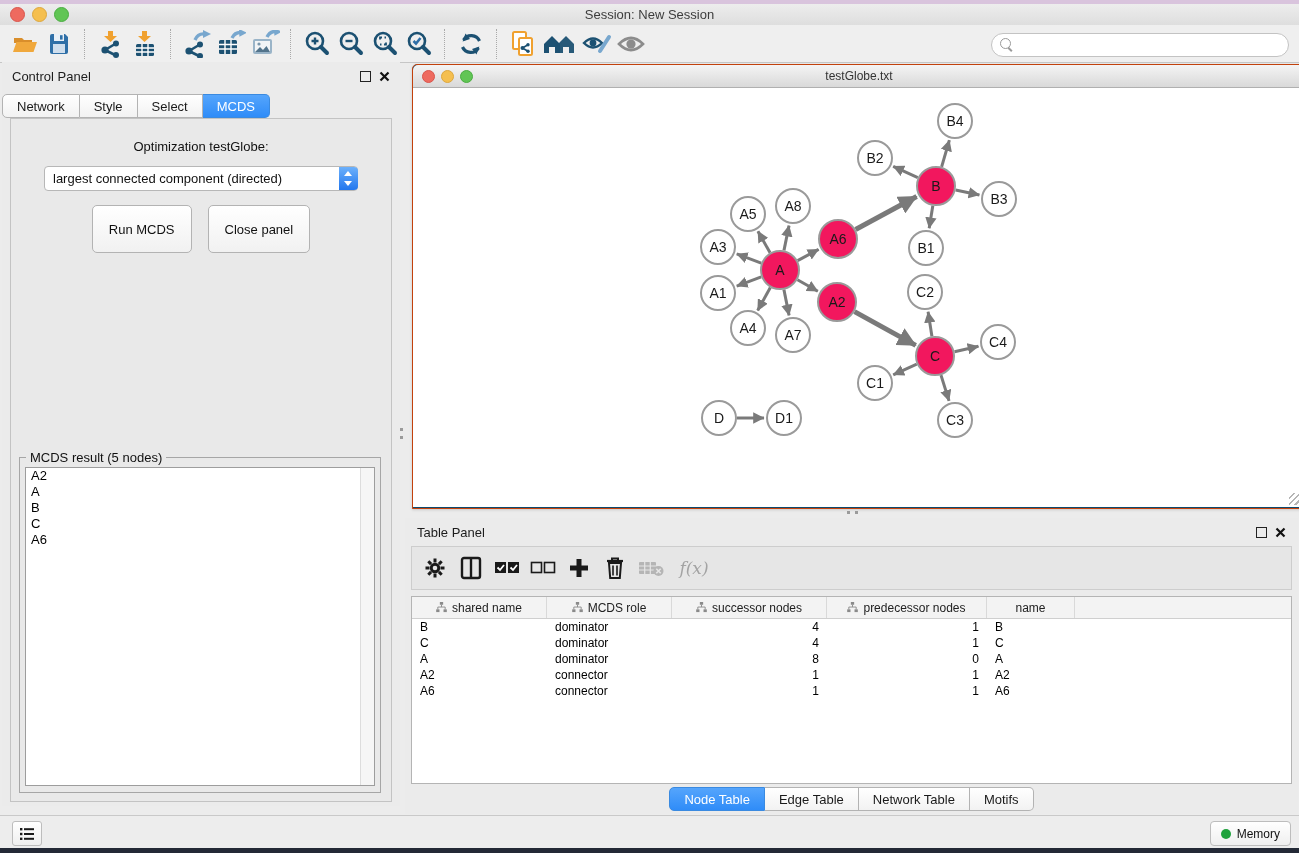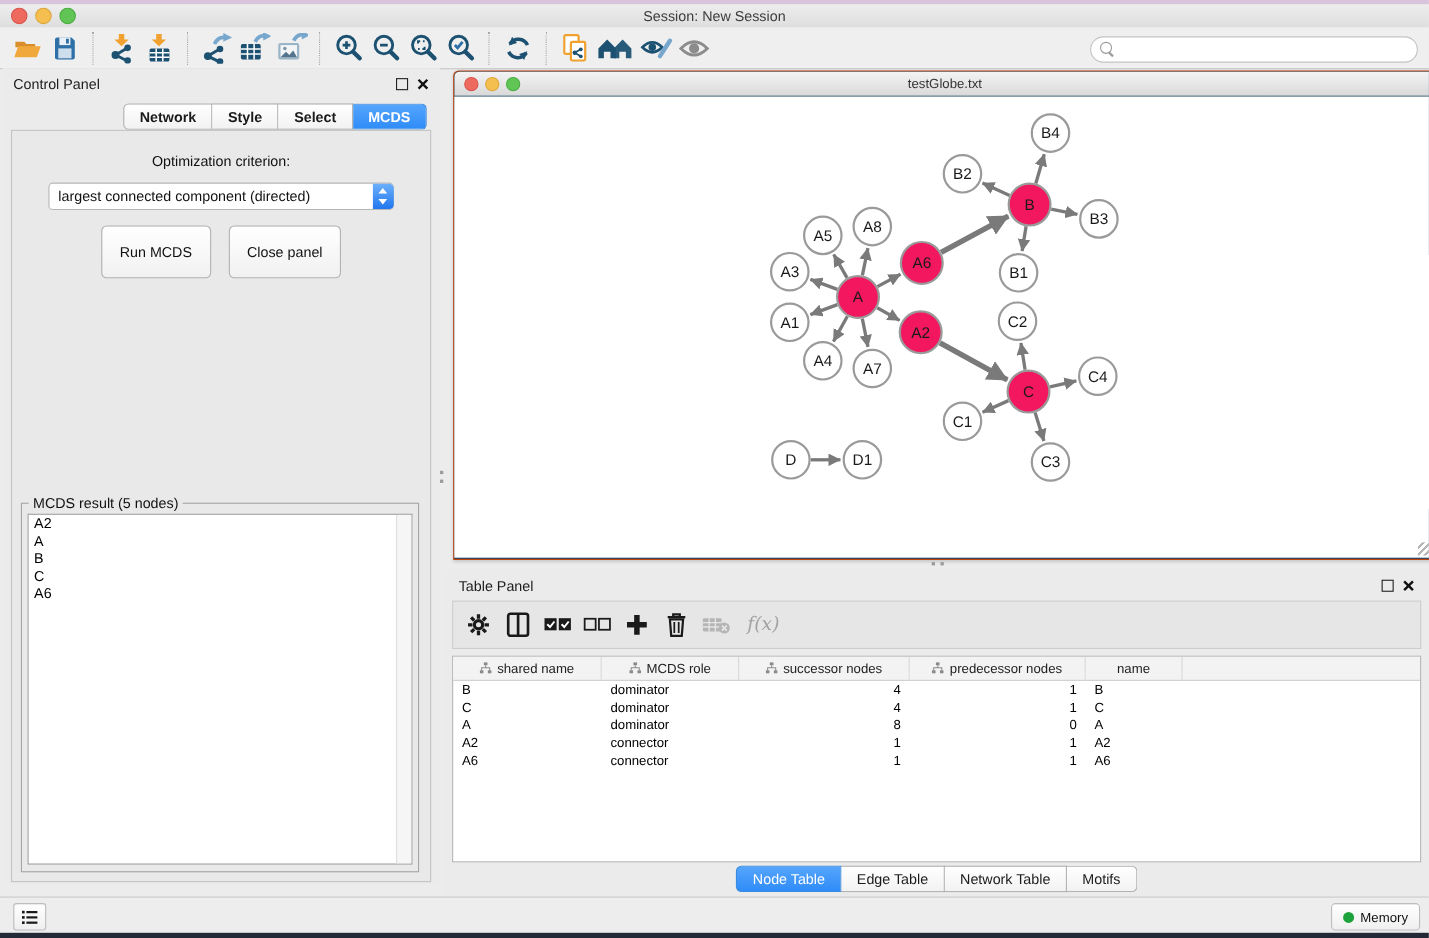--- a/index.html
+++ b/index.html
@@ -34,21 +34,21 @@
   .panel-header{height:28px;display:flex;align-items:center;padding:0 10px;}
   .panel-title{font-size:13px;color:#1c1c1c;flex:1;}
   .ph-icons{display:flex;align-items:center;gap:8px;}
   .float-box{width:9px;height:9px;border:1.5px solid #222;}
   .seg{display:flex;}
   .seg .segbtn{border:1px solid #b3b3b3;border-left:none;background:linear-gradient(#ffffff,#f2f2f2);
        height:22px;font-size:13px;color:#1a1a1a;padding:0 14px;display:flex;align-items:center;}
   .seg .segbtn:first-child{border-left:1px solid #b3b3b3;border-radius:5px 0 0 5px;}
   .seg .segbtn:last-child{border-radius:0 5px 5px 0;}
   .seg .segbtn.active{background:linear-gradient(#55a5fc,#2f8cf8);color:#fff;border-color:#3a8ae0;}
-  #cp-tabs{position:absolute;left:0;right:12px;top:32px;display:flex;justify-content:flex-end;font-weight:bold;}
+  #cp-tabs{position:absolute;left:0;right:0;top:32px;display:flex;justify-content:flex-start;}
   #cp-content{position:absolute;left:8px;right:8px;top:56px;bottom:4px;
               border:1px solid #c3c3c3;background:#e9e9e9;}
   #opt-label{text-align:center;margin-top:20px;font-size:13px;color:#111;}
   #criterion-select{margin:12px auto 0 auto;width:312px;height:23px;background:#fff;
        border:1px solid #b7b7b7;border-radius:4px;position:relative;display:flex;align-items:center;}
   #criterion-select .sel-text{font-size:13px;color:#111;padding-left:8px;flex:1;white-space:nowrap;overflow:hidden;}
   .stepper{width:19px;height:23px;margin-right:-1px;border-radius:0 4px 4px 0;
            background:linear-gradient(#6cb0fb,#2277ee);position:relative;}
   .stepper .up,.stepper .dn{position:absolute;left:5px;width:0;height:0;border-left:4.5px solid transparent;border-right:4.5px solid transparent;}
   .stepper .up{top:4px;border-bottom:5px solid #fff;}
@@ -266,21 +266,21 @@
         </svg>
     </div>
   </div>
   <div id="cp-tabs" class="seg">
     <div class="segbtn">Network</div>
     <div class="segbtn">Style</div>
     <div class="segbtn">Select</div>
     <div class="segbtn active">MCDS</div>
   </div>
   <div id="cp-content">
-    <div id="opt-label">Optimization criterion:</div>
+    <div id="opt-label">Optimization testGlobe:</div>
     <div id="criterion-select">
       <div class="sel-text">largest connected component (directed)</div>
       <div class="stepper">
           <div class="up"></div>
           <div class="dn"></div>
         </div>
     </div>
     <div class="btn-row">
       <div class="mac-btn">Run MCDS</div>
       <div class="mac-btn">Close panel</div>

